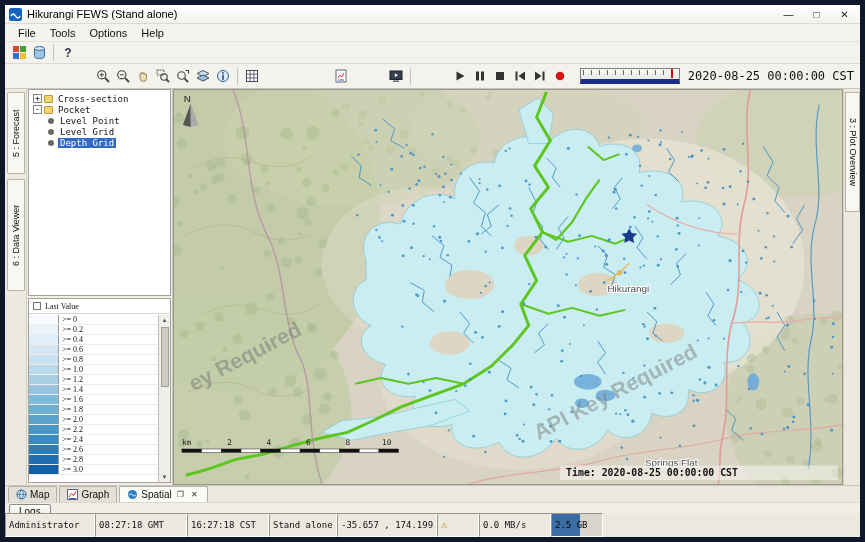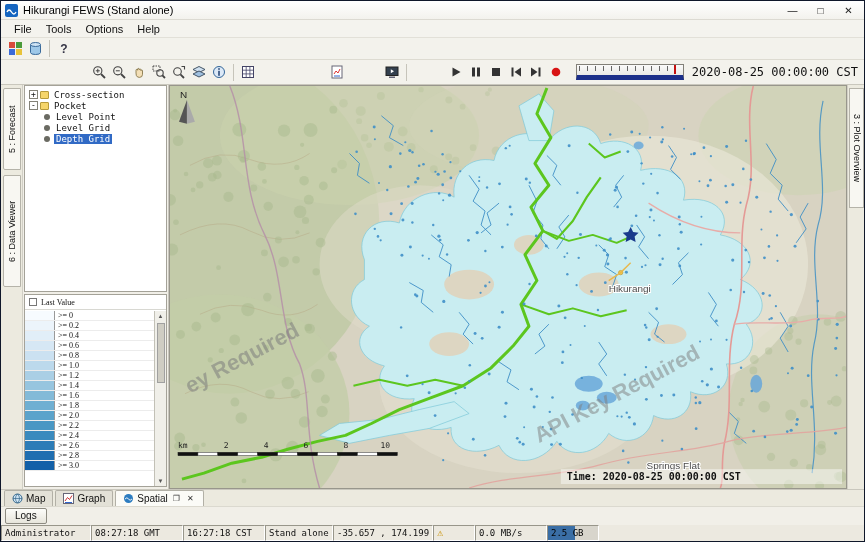--- a/index.html
+++ b/index.html
@@ -1,17 +1,17 @@
 <!DOCTYPE html>
 <html><head>
 <meta charset="utf-8">
 <style>
   *{margin:0;padding:0;box-sizing:border-box;}
   html,body{background:#555;}
-  .win{position:relative;width:865px;height:542px;background:#84cc16;font-family:"Liberation Sans",sans-serif;font-size:11px;color:#111;border:1px solid #0f172a;overflow:hidden;}
+  .win{position:relative;width:865px;height:542px;background:#84cc16;font-family:"Liberation Sans",sans-serif;font-size:11px;color:#111;border:5px solid #0f172a;overflow:hidden;}
 
   
   .titlebar{position:absolute;top:0;left:0;right:0;height:19px;background:linear-gradient(#ffffff,#f3f2ed);display:flex;align-items:center;padding:0 2px 0 4px;border-bottom:1px solid #dcdad2;}
   .app-icon{width:13px;height:13px;background:#1565c0;border-radius:2px;margin-right:5px;flex:none;}
   .title-text{flex:1;font-size:11px;color:#000;}
   .win-controls{display:flex;gap:1px;}
   .win-btn{width:27px;height:17px;display:flex;align-items:center;justify-content:center;font-size:10px;color:#222;cursor:default;}
 
   
   .menubar{position:absolute;top:19px;left:0;right:0;height:18px;background:#f4f3ee;display:flex;align-items:center;padding-left:7px;border-bottom:1px solid #e2e0d8;}
@@ -67,21 +67,21 @@
   .map-area svg{display:block;width:100%;height:100%;}
 
   
   .bottom-tabs{position:absolute;left:0;right:0;bottom:35px;height:17px;background:#eceadf;border-top:1px solid #c9c7bd;display:flex;align-items:flex-end;padding-left:3px;gap:2px;}
   .btab{display:flex;align-items:center;gap:3px;height:16px;padding:0 7px;border:1px solid #b2b0a6;border-bottom:none;background:#e3e1d7;font-size:10px;border-radius:2px 2px 0 0;}
   .btab.active{background:#fbfbf7;}
   .panel-btn{width:11px;height:11px;display:flex;align-items:center;justify-content:center;font-size:8px;color:#333;border:1px solid transparent;}
   .logs-row{position:absolute;left:0;right:0;bottom:16px;height:19px;background:#f1efe8;display:flex;align-items:center;padding-left:4px;border-top:1px solid #dbd9cf;}
   .logs-btn{border:1px solid #8d8b81;background:linear-gradient(#fdfdfa,#e7e5db);padding:1px 9px 2px;font-size:10px;border-radius:2px;}
 
-  .statusbar{position:absolute;left:0;right:0;bottom:0;height:16px;background:#ece9e0;display:flex;font-family:"DejaVu Sans Mono",monospace;font-size:9px;color:#111;}
+  .statusbar{position:absolute;left:0;right:0;bottom:0;height:24px;background:#ece9e0;display:flex;font-family:"DejaVu Sans Mono",monospace;font-size:9px;color:#111;}
   .scell{border:1px solid;border-color:#98968a #ffffff #ffffff #98968a;display:flex;align-items:center;padding:0 3px;white-space:nowrap;overflow:hidden;flex:none;}
   .scell.mem{background:linear-gradient(to right,#3a6ea5 0 55%,#d8d5cc 55%);color:#000;}
   .warn-glyph{color:#c89000;font-size:10px;line-height:1;}
 </style>
 </head>
 <body>
 
 <div class="win">
 
   <div class="titlebar">

